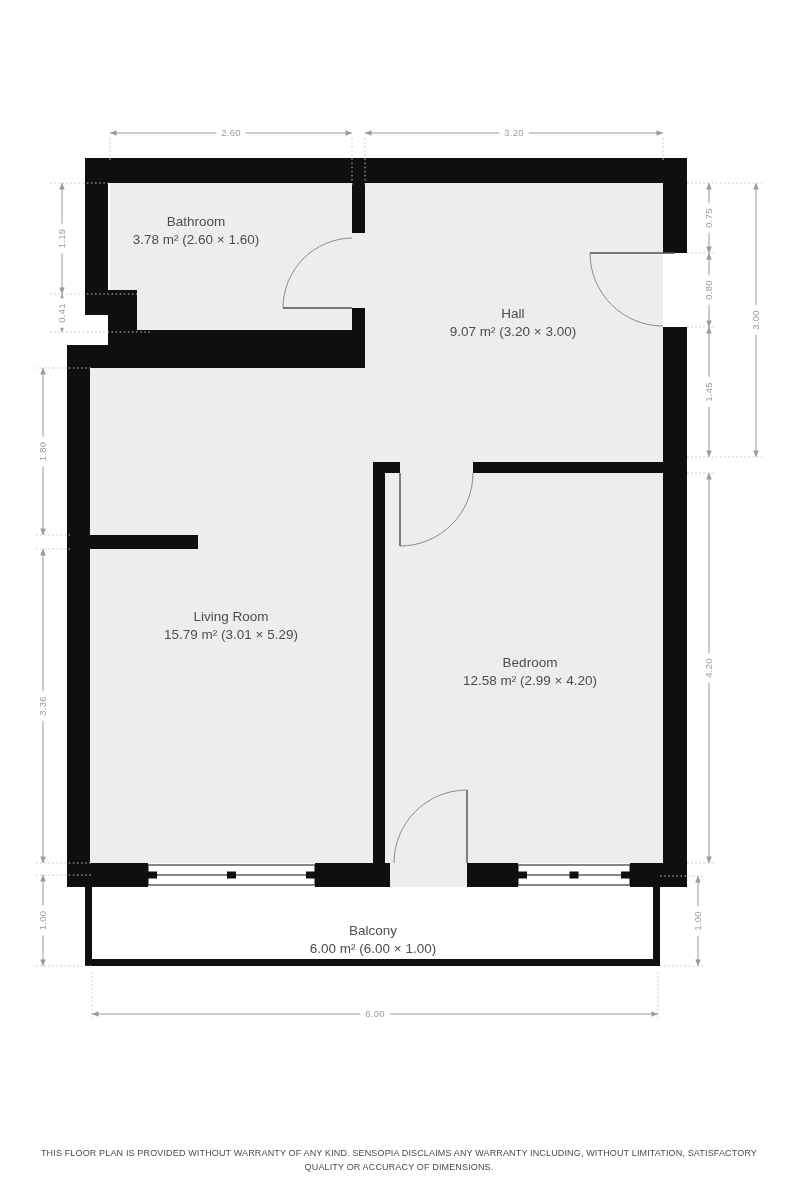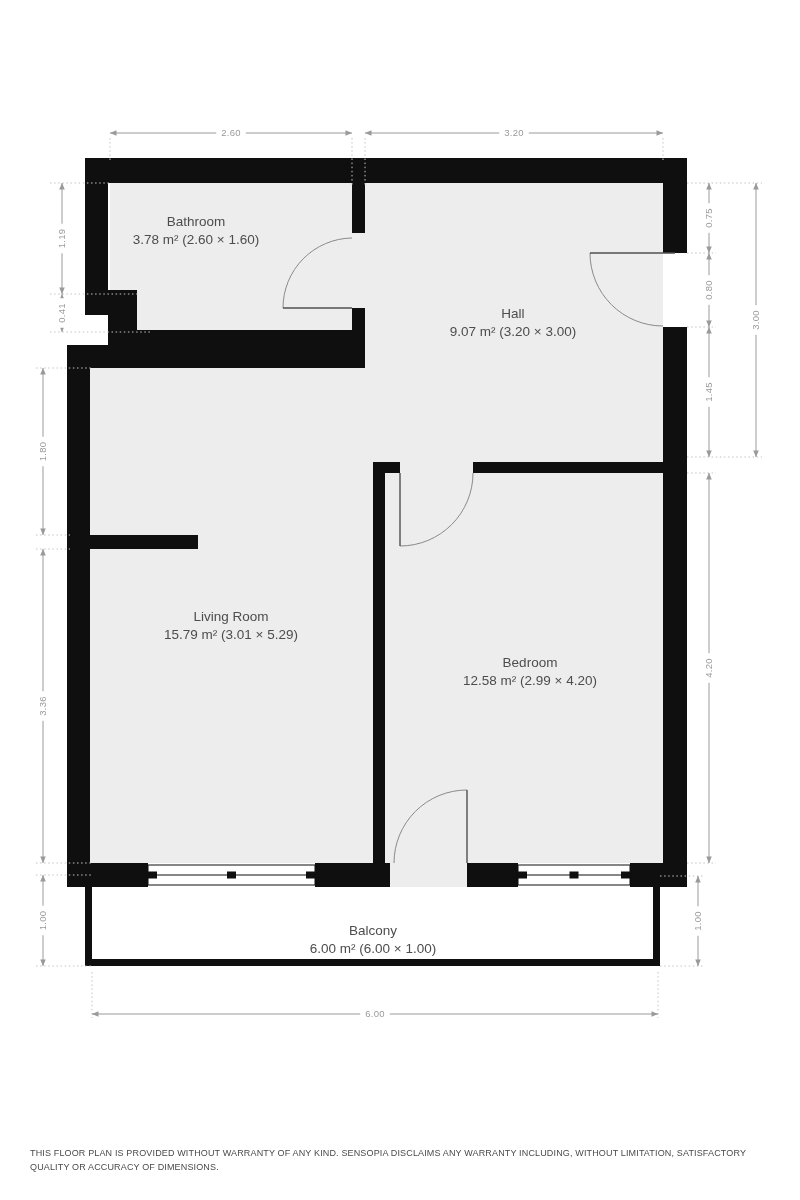--- a/index.html
+++ b/index.html
@@ -17,21 +17,21 @@
   .door-arc{fill:none;stroke:#8a8a8a;stroke-width:1;}
   .door-leaf{fill:none;stroke:#4f4f4f;stroke-width:1.4;}
   .room-name{font-size:13.5px;fill:#4d4d4d;text-anchor:middle;}
   .room-area{font-size:13.5px;fill:#4d4d4d;text-anchor:middle;}
   .dimline{stroke:#9a9a9a;stroke-width:1;}
   .dimarrow{fill:#9a9a9a;}
   .dimbg{fill:#ffffff;}
   .dimtext{font-size:9.5px;fill:#9a9a9a;letter-spacing:.3px;}
   .extline{stroke:#c4c4c4;stroke-width:1;stroke-dasharray:1.5 2.6;fill:none;}
   #disclaimer{position:absolute;left:30px;top:1146px;width:738px;
-      font-size:9px;line-height:1.6;color:#4a4a4a;letter-spacing:.15px;}
+      font-size:9px;line-height:1.6;color:#4a4a4a;letter-spacing:.15px;text-align:center;}
 </style>
 </head>
 <body>
 
 <div id="page">
   <svg id="plan-svg" width="800" height="1200" viewBox="0 0 800 1200">
 
     <g>
       <rect class="floor" x="110" y="183" width="242" height="107"></rect>
       <rect class="floor" x="137" y="290" width="215" height="40"></rect>

